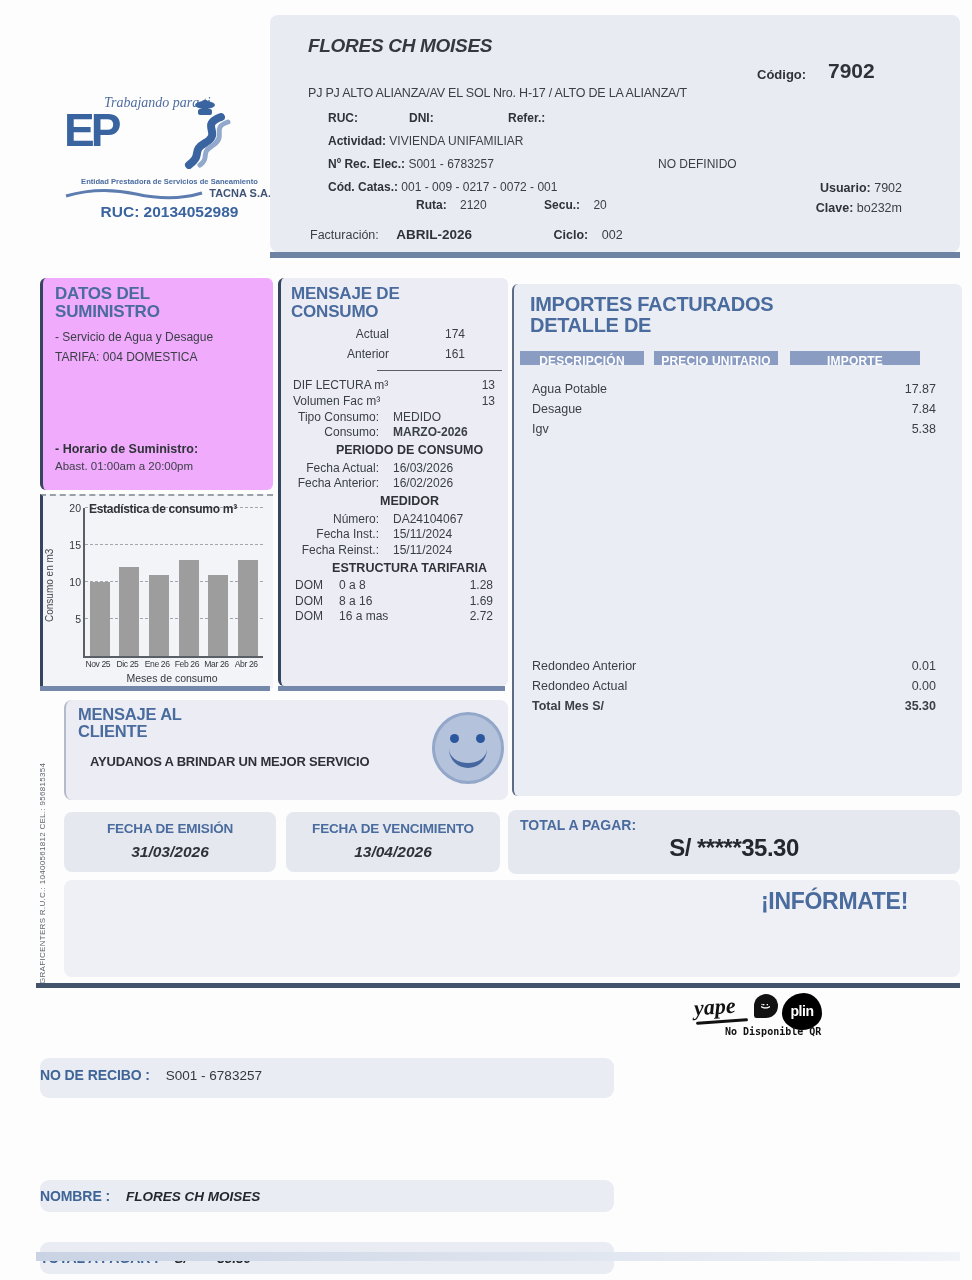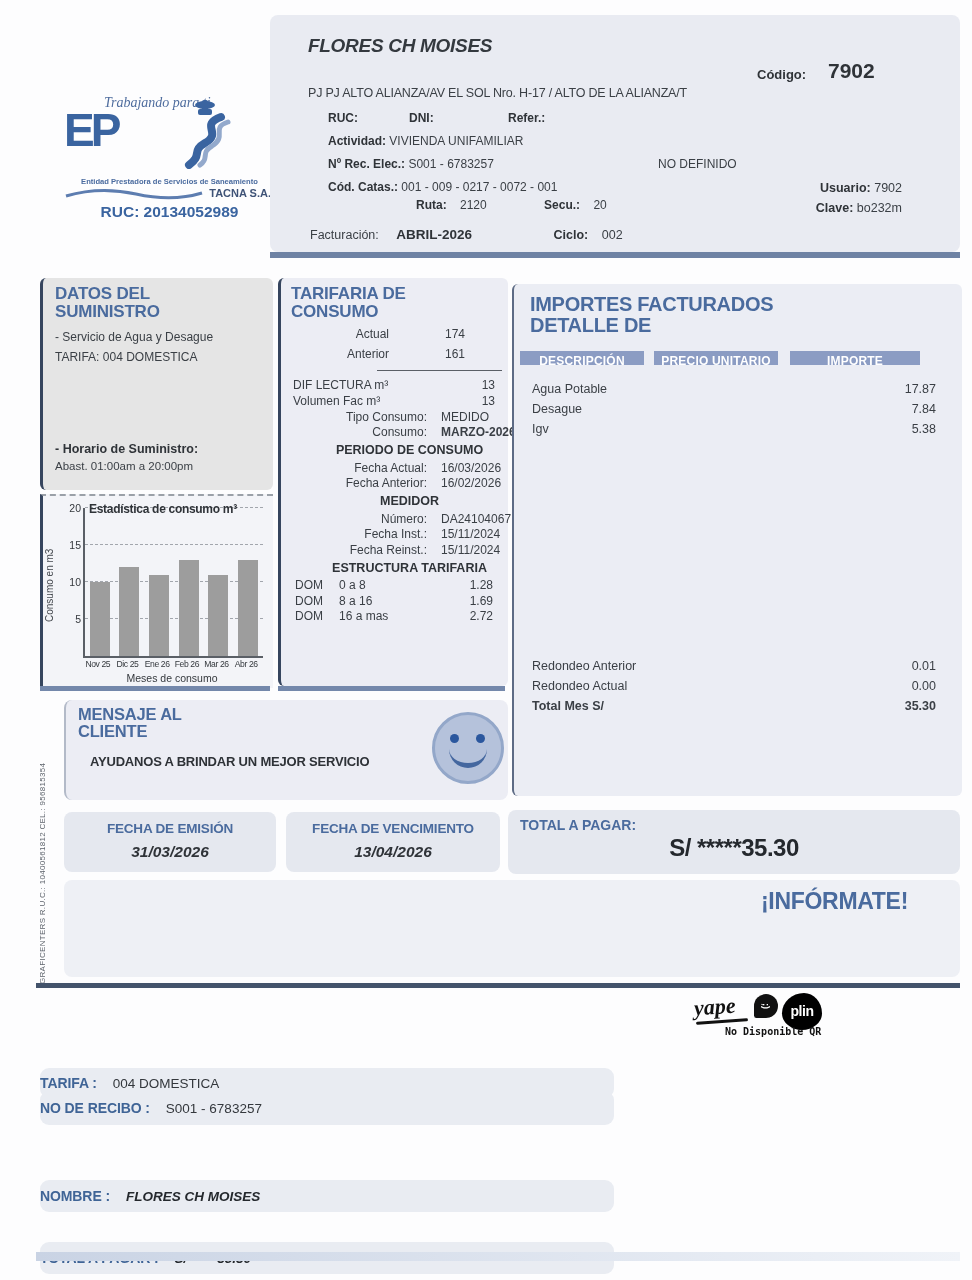--- a/index.html
+++ b/index.html
@@ -31,21 +31,21 @@
       font-style:italic;color:#34393f;letter-spacing:-0.3px;}
   #header .cod-l{position:absolute;left:487px;top:52px;font-size:13px;font-weight:bold;color:#2f3338;}
   #header .cod-v{position:absolute;left:558px;top:44px;font-size:21px;font-weight:bold;color:#2f3338;}
   #header .addr{position:absolute;left:38px;top:71px;font-size:12.5px;letter-spacing:-0.2px;}
   #header .hrow{position:absolute;font-size:12px;height:14px;}
   #header .lab{font-weight:bold;color:#2f3338;padding-left:28px;}
   #header-bar{left:270px;top:252px;width:690px;height:6px;background:#6e82a4;}
   #header .rightblk{position:absolute;right:58px;text-align:right;font-size:12.5px;}
 
   
-  #datos{left:40px;top:278px;width:230px;height:212px;background:#e5e5e5;border-radius:6px;
+  #datos{left:40px;top:278px;width:230px;height:212px;background:#f0abfc;border-radius:6px;
       border-left:3px solid #36455e;}
   #datos .t{position:absolute;left:12px;top:7px;}
   #datos .line{position:absolute;left:12px;font-size:12px;}
 
   
   #chartcard{left:40px;top:494px;width:230px;height:192px;background:#f3f4f8;
       border-left:3px solid #36455e;border-top:2px dashed #9aa0a8;}
   #plot{position:absolute;left:40px;top:12px;width:178px;height:148px;
       border-left:2px solid #5a5f66;border-bottom:2px solid #5a5f66;}
   #chartcard .ctitle{position:absolute;left:46px;top:6px;font-size:12px;font-weight:bold;
@@ -68,21 +68,21 @@
   #detalles{left:278px;top:278px;width:227px;height:408px;background:#ecedf4;border-radius:6px;
       border-left:3px solid #36455e;}
   #detalles .t{position:absolute;left:10px;top:7px;}
   #consumo-rows{position:absolute;left:0;top:46px;width:257px;font-size:12px;color:#3a3f45;}
   .c-pr{display:grid;grid-template-columns:100px 76px;height:20px;align-items:center;padding-left:8px;}
   .c-pr .cl{text-align:right;}
   .c-pr .cv{text-align:right;}
   .c-hr{border-top:1.5px solid #5a5f66;width:125px;margin:6px 36px 6px auto;}
   .c-pl{display:grid;grid-template-columns:1fr 70px;padding:0 43px 0 12px;height:16px;align-items:center;}
   .c-pl .cv{text-align:right;}
-  .c-pv{display:grid;grid-template-columns:98px 1fr;height:15.5px;align-items:center;margin-left:48px;}
+  .c-pv{display:grid;grid-template-columns:98px 1fr;height:15.5px;align-items:center;}
   .c-pv .cl{text-align:right;}
   .c-pv .cv{padding-left:14px;}
   .c-h{text-align:center;font-weight:bold;font-size:12.5px;height:17px;margin-top:3px;color:#2f3338;}
   .c-t3{display:grid;grid-template-columns:44px 92px 1fr;padding:0 45px 0 14px;height:15.5px;align-items:center;}
   .c-t3 span:last-child{text-align:right;}
   #detalles-bar-strip{left:278px;top:686px;width:227px;height:5px;background:#7488ab;}
 
   
   #importes{left:512px;top:284px;width:448px;height:512px;background:#ebedf4;border-radius:6px;
       border-left:2px solid #5d6b85;}
@@ -263,21 +263,21 @@
         <span>Feb 26</span>
         <span>Mar 26</span>
         <span>Abr 26</span>
       </div>
     <div class="xlab">Meses de consumo</div>
   </div>
   <div class="abs" id="chart-bar-strip"></div>
 
   <div class="abs" id="detalles">
     <div class="t sec-title">
-      <div>TARIFARIA DE</div>
+      <div>MENSAJE DE</div>
       <div>CONSUMO</div>
     </div>
     <div id="consumo-rows">
         <div class="c-pr">
           <span class="cl">Actual</span>
           <span class="cv">174</span>
         </div>
         <div class="c-pr">
           <span class="cl">Anterior</span>
           <span class="cv">161</span>
@@ -418,21 +418,21 @@
   <div class="abs" id="yape-underline"></div>
   <div class="abs" id="yape-bubble"><span>;)</span></div>
   <div class="abs" id="plin">plin</div>
   <div class="abs" id="qr-note">No Disponible QR</div>
 
   <div id="footer-rows">
       <div class="frow" style="top: 1036px; height: 30px;">
         <span class="fl">TARIFA :</span>
         <span class="fv">004 DOMESTICA</span>
       </div>
-      <div class="frow" style="top: 1059px; height: 34px;">
+      <div class="frow" style="top: 1026px; height: 34px;">
         <span class="fl">NO DE RECIBO :</span>
         <span class="fv">S001 - 6783257</span>
       </div>
       <div class="frow" style="top: 1148px; height: 32px;">
         <span class="fl">NOMBRE :</span>
         <span class="fv em">FLORES CH MOISES</span>
       </div>
       <div class="frow" style="top: 1210px; height: 32px;">
         <span class="fl">TOTAL A PAGAR :</span>
         <span class="fv em">S/ *****35.30</span>

